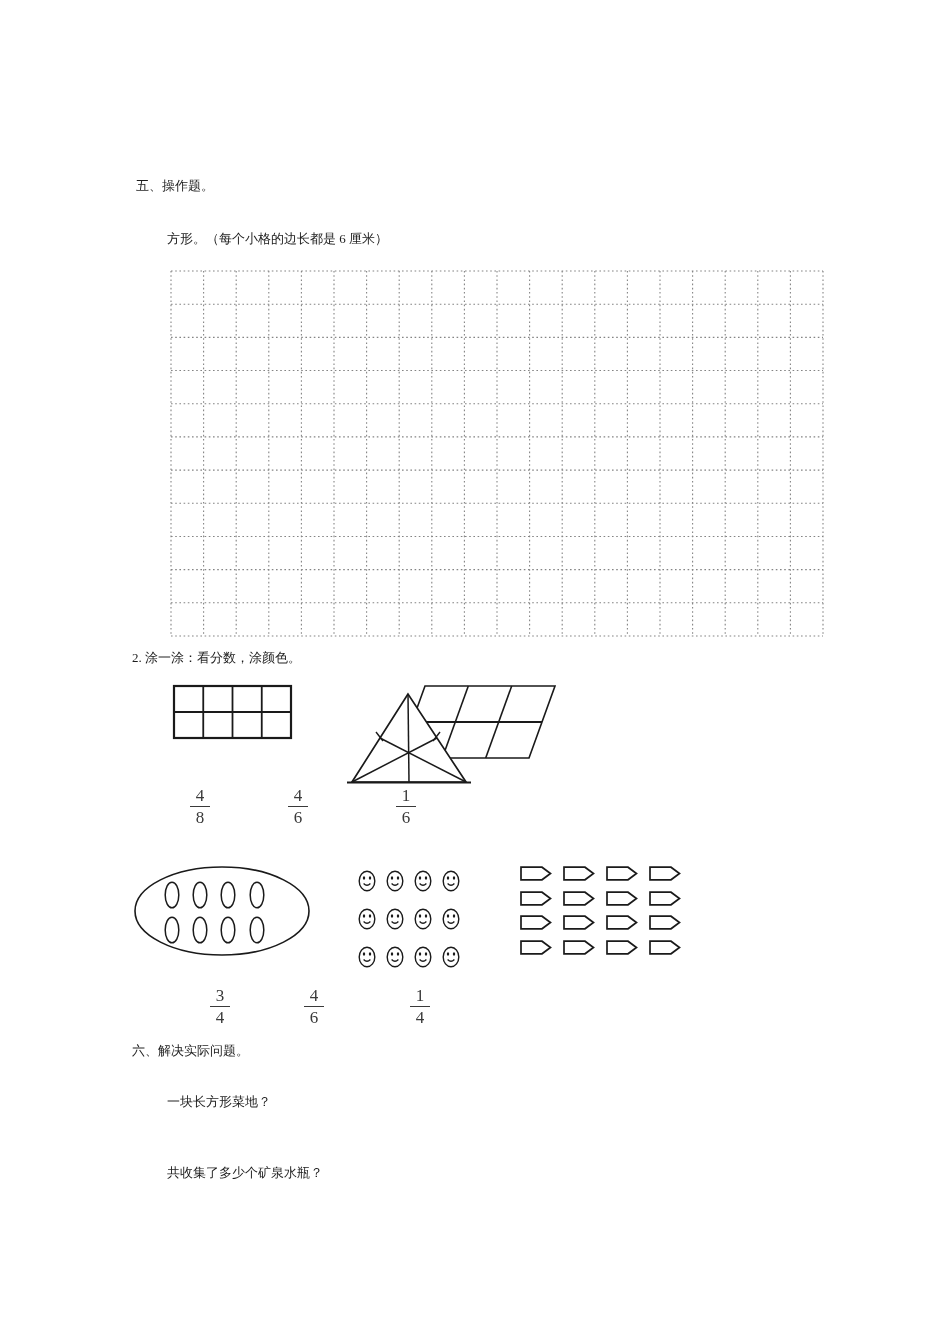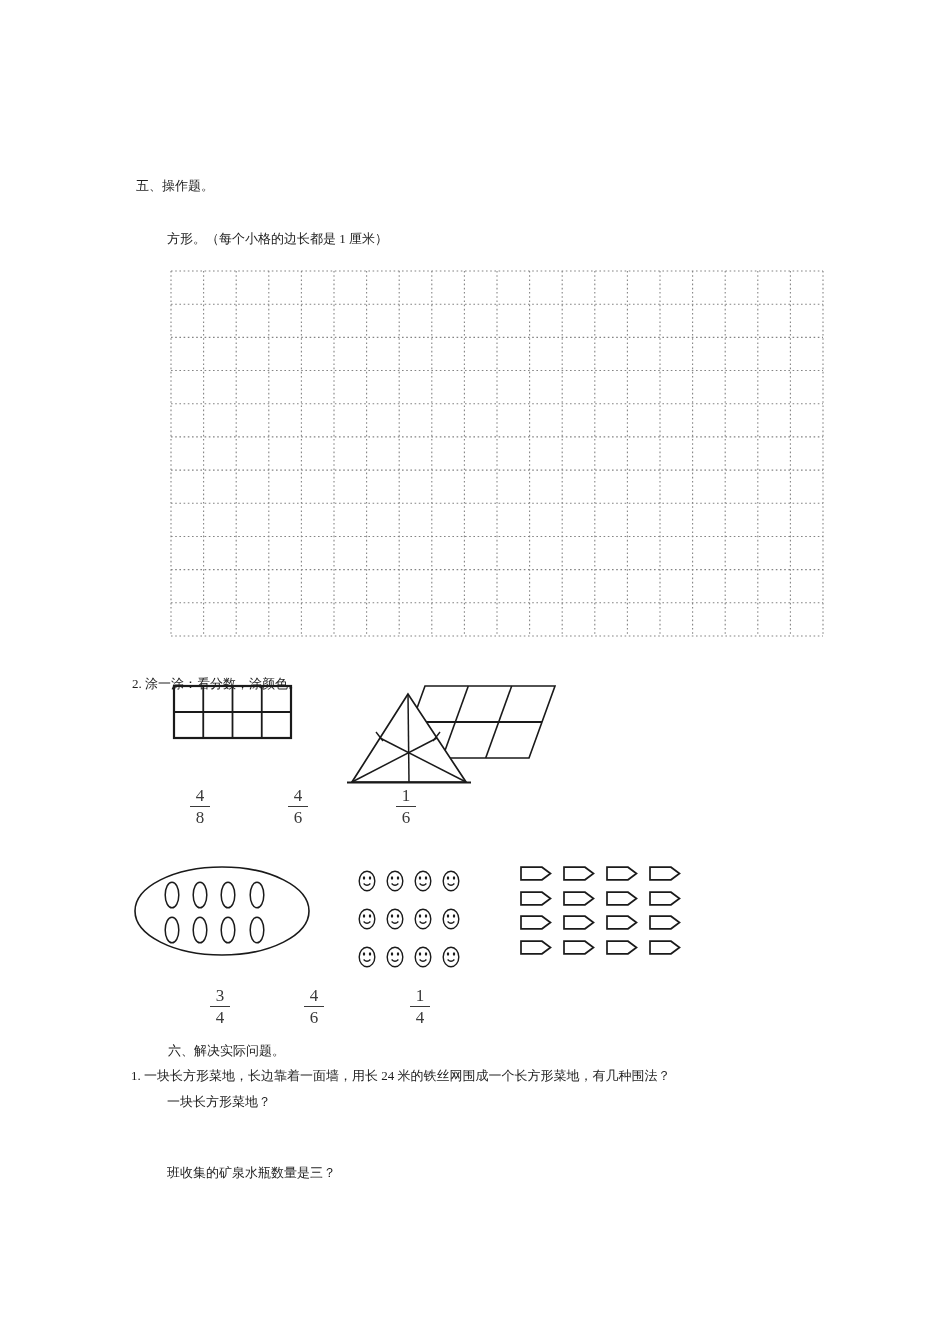--- a/index.html
+++ b/index.html
@@ -42,21 +42,21 @@
     grid-auto-rows: 24.7px;
   }
   svg { display: block; }
 </style>
 </head>
 <body>
 
 <div class="page">
 
   <div class="tline" style="left:136px; top:174px;">五、操作题。</div>
-  <div class="tline" style="left:167px; top:227px;">方形。（每个小格的边长都是 1 厘米）</div>
+  <div class="tline" style="left:167px; top:227px;">方形。（每个小格的边长都是 6 厘米）</div>
 
   <div class="shape" style="left:170px; top:270px;">
     <svg width="654" height="367" viewBox="0 0 654 367">
         <line x1="1" y1="1" x2="1" y2="366" stroke="#848484" stroke-width="1.1" stroke-dasharray="1.6 2.6"></line>
         <line x1="33.6" y1="1" x2="33.6" y2="366" stroke="#848484" stroke-width="1.1" stroke-dasharray="1.6 2.6"></line>
         <line x1="66.2" y1="1" x2="66.2" y2="366" stroke="#848484" stroke-width="1.1" stroke-dasharray="1.6 2.6"></line>
         <line x1="98.80000000000001" y1="1" x2="98.80000000000001" y2="366" stroke="#848484" stroke-width="1.1" stroke-dasharray="1.6 2.6"></line>
         <line x1="131.4" y1="1" x2="131.4" y2="366" stroke="#848484" stroke-width="1.1" stroke-dasharray="1.6 2.6"></line>
         <line x1="164" y1="1" x2="164" y2="366" stroke="#848484" stroke-width="1.1" stroke-dasharray="1.6 2.6"></line>
         <line x1="196.60000000000002" y1="1" x2="196.60000000000002" y2="366" stroke="#848484" stroke-width="1.1" stroke-dasharray="1.6 2.6"></line>
@@ -82,21 +82,21 @@
         <line x1="1" y1="166.9090909090909" x2="653" y2="166.9090909090909" stroke="#848484" stroke-width="1.1" stroke-dasharray="1.6 2.6"></line>
         <line x1="1" y1="200.09090909090907" x2="653" y2="200.09090909090907" stroke="#848484" stroke-width="1.1" stroke-dasharray="1.6 2.6"></line>
         <line x1="1" y1="233.27272727272725" x2="653" y2="233.27272727272725" stroke="#848484" stroke-width="1.1" stroke-dasharray="1.6 2.6"></line>
         <line x1="1" y1="266.45454545454544" x2="653" y2="266.45454545454544" stroke="#848484" stroke-width="1.1" stroke-dasharray="1.6 2.6"></line>
         <line x1="1" y1="299.6363636363636" x2="653" y2="299.6363636363636" stroke="#848484" stroke-width="1.1" stroke-dasharray="1.6 2.6"></line>
         <line x1="1" y1="332.8181818181818" x2="653" y2="332.8181818181818" stroke="#848484" stroke-width="1.1" stroke-dasharray="1.6 2.6"></line>
         <line x1="1" y1="366" x2="653" y2="366" stroke="#848484" stroke-width="1.1" stroke-dasharray="1.6 2.6"></line>
       </svg>
   </div>
 
-  <div class="tline" style="left:132px; top:672px;">2. 涂一涂：看分数，涂颜色。</div>
+  <div class="tline" style="left:132px; top:646px;">2. 涂一涂：看分数，涂颜色。</div>
 
   <div class="shape" style="left:172px; top:684px;">
     <svg width="121" height="56" viewBox="0 0 121 56">
         <rect x="2" y="2" width="117" height="52" fill="none" stroke="#1a1a1a" stroke-width="2.2"></rect>
         <line x1="31.25" y1="2" x2="31.25" y2="54" stroke="#1a1a1a" stroke-width="1.8"></line>
         <line x1="60.5" y1="2" x2="60.5" y2="54" stroke="#1a1a1a" stroke-width="1.8"></line>
         <line x1="89.75" y1="2" x2="89.75" y2="54" stroke="#1a1a1a" stroke-width="1.8"></line>
         <line x1="2" y1="28" x2="119" y2="28" stroke="#1a1a1a" stroke-width="1.8"></line>
       </svg>
   </div>
@@ -337,18 +337,17 @@
   </div>
   <div class="frac" style="left:304px; top:986px;">
     <span class="num">4</span>
     <span class="den">6</span>
   </div>
   <div class="frac" style="left:410px; top:986px;">
     <span class="num">1</span>
     <span class="den">4</span>
   </div>
 
-  <div class="tline" style="left:132px; top:1039px;margin-left:36px;">六、解决实际问题。</div>
-  <div class="tline" style="left:131px; top:1064px;">1. 一块长方形菜地，长边靠着一面墙，用长 24 米的铁丝网围成一个长方形菜地，有几种围法？</div>
+  <div class="tline" style="left:132px; top:1039px;">六、解决实际问题。</div>
   <div class="tline" style="left:167px; top:1090px;">一块长方形菜地？</div>
-  <div class="tline" style="left:167px; top:1161px;">班收集的矿泉水瓶数量是三？</div>
+  <div class="tline" style="left:167px; top:1161px;">共收集了多少个矿泉水瓶？</div>
 
 </div>
 
 </body></html>

